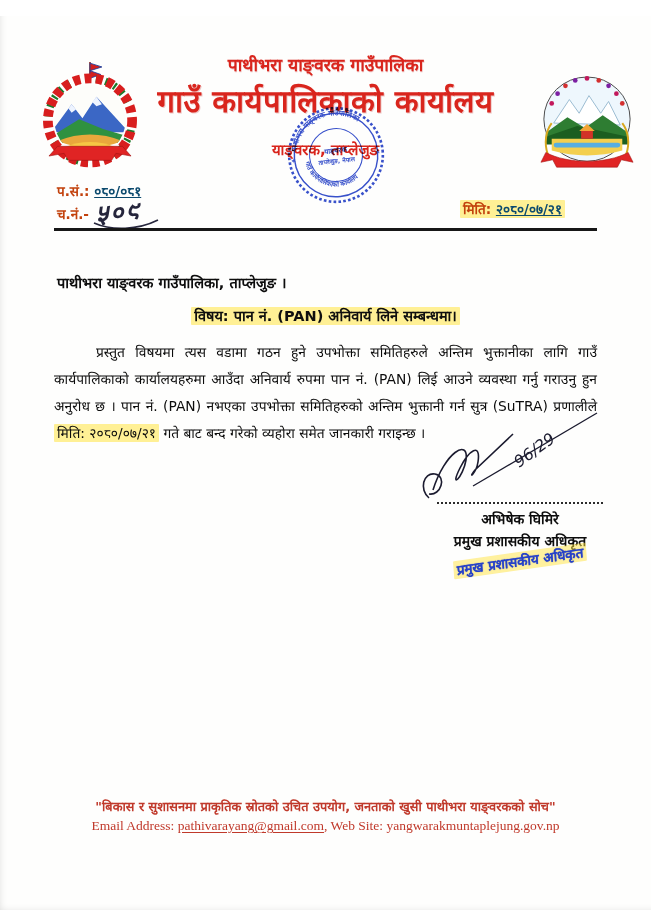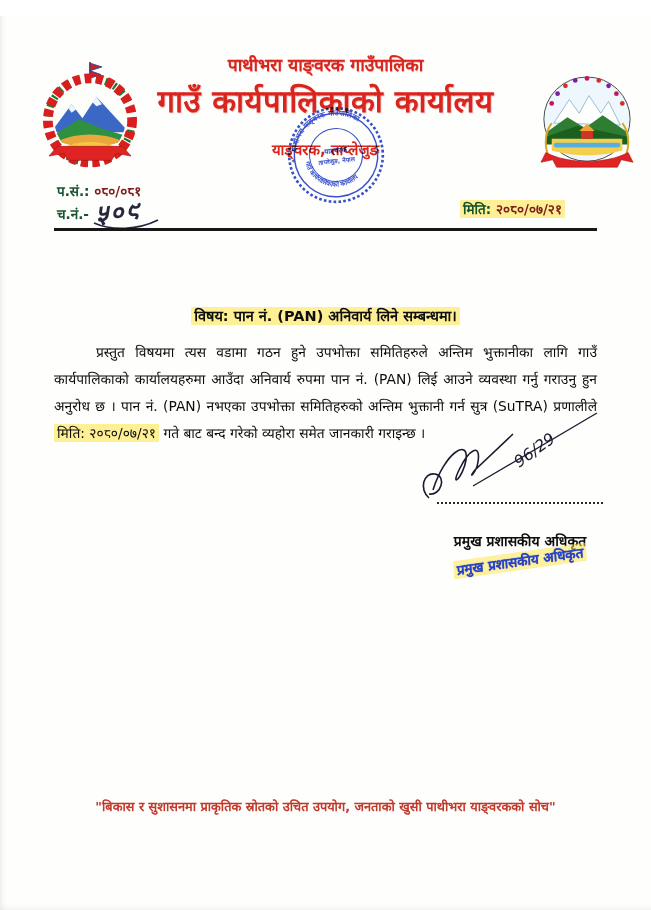--- a/index.html
+++ b/index.html
@@ -19,22 +19,22 @@
   .center{left:0;right:0;text-align:center;}
   .hl{background:rgba(255,228,64,.55);padding:1px 3px;border-radius:1px;}
   .muni-line{top:36px;font-size:17.5px;font-weight:bold;color:#d9251d;text-shadow:.5px .5px 0 rgba(190,20,20,.25);}
   .office-line{top:63px;font-size:31px;font-weight:bold;color:#d9251d;letter-spacing:.5px;text-shadow:1px 1px 0 rgba(180,10,10,.22);}
   .addr1{top:123px;font-size:15px;font-weight:bold;color:#d9251d;}
   .addr2{top:146px;font-size:13px;font-weight:bold;color:#d9251d;}
   .stamp-svg{left:280px;top:88px;width:112px;height:102px;mix-blend-mode:multiply;opacity:.92;transform:rotate(-6deg);}
   .logo-left{left:36px;top:45px;width:108px;height:108px;}
   .logo-right{left:538px;top:57px;width:98px;height:106px;}
   .ref-line{font-size:13.5px;font-weight:bold;}
-  .ref-label{color:#14532d;font-weight:bold;}
-  .ref-value{color:#7f1d1d;font-weight:bold;}
+  .ref-label{color:#c2410c;font-weight:bold;}
+  .ref-value{color:#0c4a6e;font-weight:bold;text-decoration:underline;}
   .ref1{left:57px;top:166px;}
   .ref2{left:57px;top:189px;}
   .cn-hand{left:95px;top:178px;font-size:25px;font-style:italic;font-weight:bold;color:#26263c;transform:rotate(-5deg);letter-spacing:2px;}
   .cn-swash{left:92px;top:202px;}
   .date-line{left:460px;top:184px;font-size:13.5px;font-weight:bold;}
   .divider{left:54px;top:212px;width:543px;height:2.6px;background:#171717;}
   .recip{left:57px;font-size:14.5px;font-weight:bold;color:#0d0d0d;}
   .recip1{top:232px;}
   .recip2{top:256px;}
   .subject{top:289px;font-size:14.5px;font-weight:bold;color:#0f0f0f;}
@@ -154,37 +154,42 @@
   </svg>
   <div class="abs date-line">
     <span class="hl">
       <span class="ref-label">मिति:</span>
       <span class="ref-value">२०८०/०७/२१</span>
     </span>
   </div>
 
   <div class="abs divider"></div>
 
+  <div class="abs recip recip2">पाथीभरा याङ्वरक गाउँपालिका, ताप्लेजुङ ।</div>
 
   <div class="abs center subject">
     <span class="hl">
       <span>विषय:</span>
       <span class="subject-text">पान नं. (PAN) अनिवार्य लिने सम्बन्धमा।</span>
     </span>
   </div>
 
   <div class="abs body-par"><span>प्रस्तुत विषयमा त्यस वडामा गठन हुने उपभोक्ता समितिहरुले अन्तिम भुक्तानीका लागि गाउँ कार्यपालिकाको कार्यालयहरुमा आउँदा अनिवार्य रुपमा पान नं. (PAN) लिई आउने व्यवस्था गर्नु गराउनु हुन अनुरोध छ । पान नं. (PAN) नभएका उपभोक्ता समितिहरुको अन्तिम भुक्तानी गर्न सुत्र (SuTRA) प्रणालीले </span><span class="hl">मिति: २०८०/०७/२१</span><span> गते बाट बन्द गरेको व्यहोरा समेत जानकारी गराइन्छ ।</span></div>
 
   <svg class="abs sig-svg" viewBox="0 0 192 100">
     <path d="M14,88 C4,80 8,62 20,64 C32,66 26,86 14,84" stroke="#1b1b2f" fill="none" stroke-width="1.6"></path>
     <path d="M18,80 C30,42 54,28 51,50 C48,68 34,80 45,58 C54,40 66,32 63,52 C61,64 52,70 60,60 L98,24" stroke="#1b1b2f" fill="none" stroke-width="1.6"></path>
     <path d="M58,76 L182,3" stroke="#1b1b2f" fill="none" stroke-width="1.3"></path>
     <text x="104" y="58" font-size="16" font-style="italic" fill="#1b1b2f" transform="rotate(-36 104 58)">96/29</text>
   </svg>
   <div class="abs sig-dots"></div>
+  <div class="abs sig-name">अभिषेक घिमिरे</div>
   <div class="abs sig-title">प्रमुख प्रशासकीय अधिकृत</div>
   <div class="abs sig-stamp">
     <span class="hl">प्रमुख प्रशासकीय अधिकृत</span>
   </div>
 
   <div class="abs center footer-motto">"बिकास र सुशासनमा प्राकृतिक स्रोतको उचित उपयोग, जनताको खुसी पाथीभरा याङ्वरकको सोच"</div>
+  <div class="abs center footer-contact"><span>Email Address:</span>
+    <a class="email-link">pathivarayang@gmail.com</a><span>, Web Site:</span>
+    <span>yangwarakmuntaplejung.gov.np</span></div>
 
 </div>
 
 </body></html>

